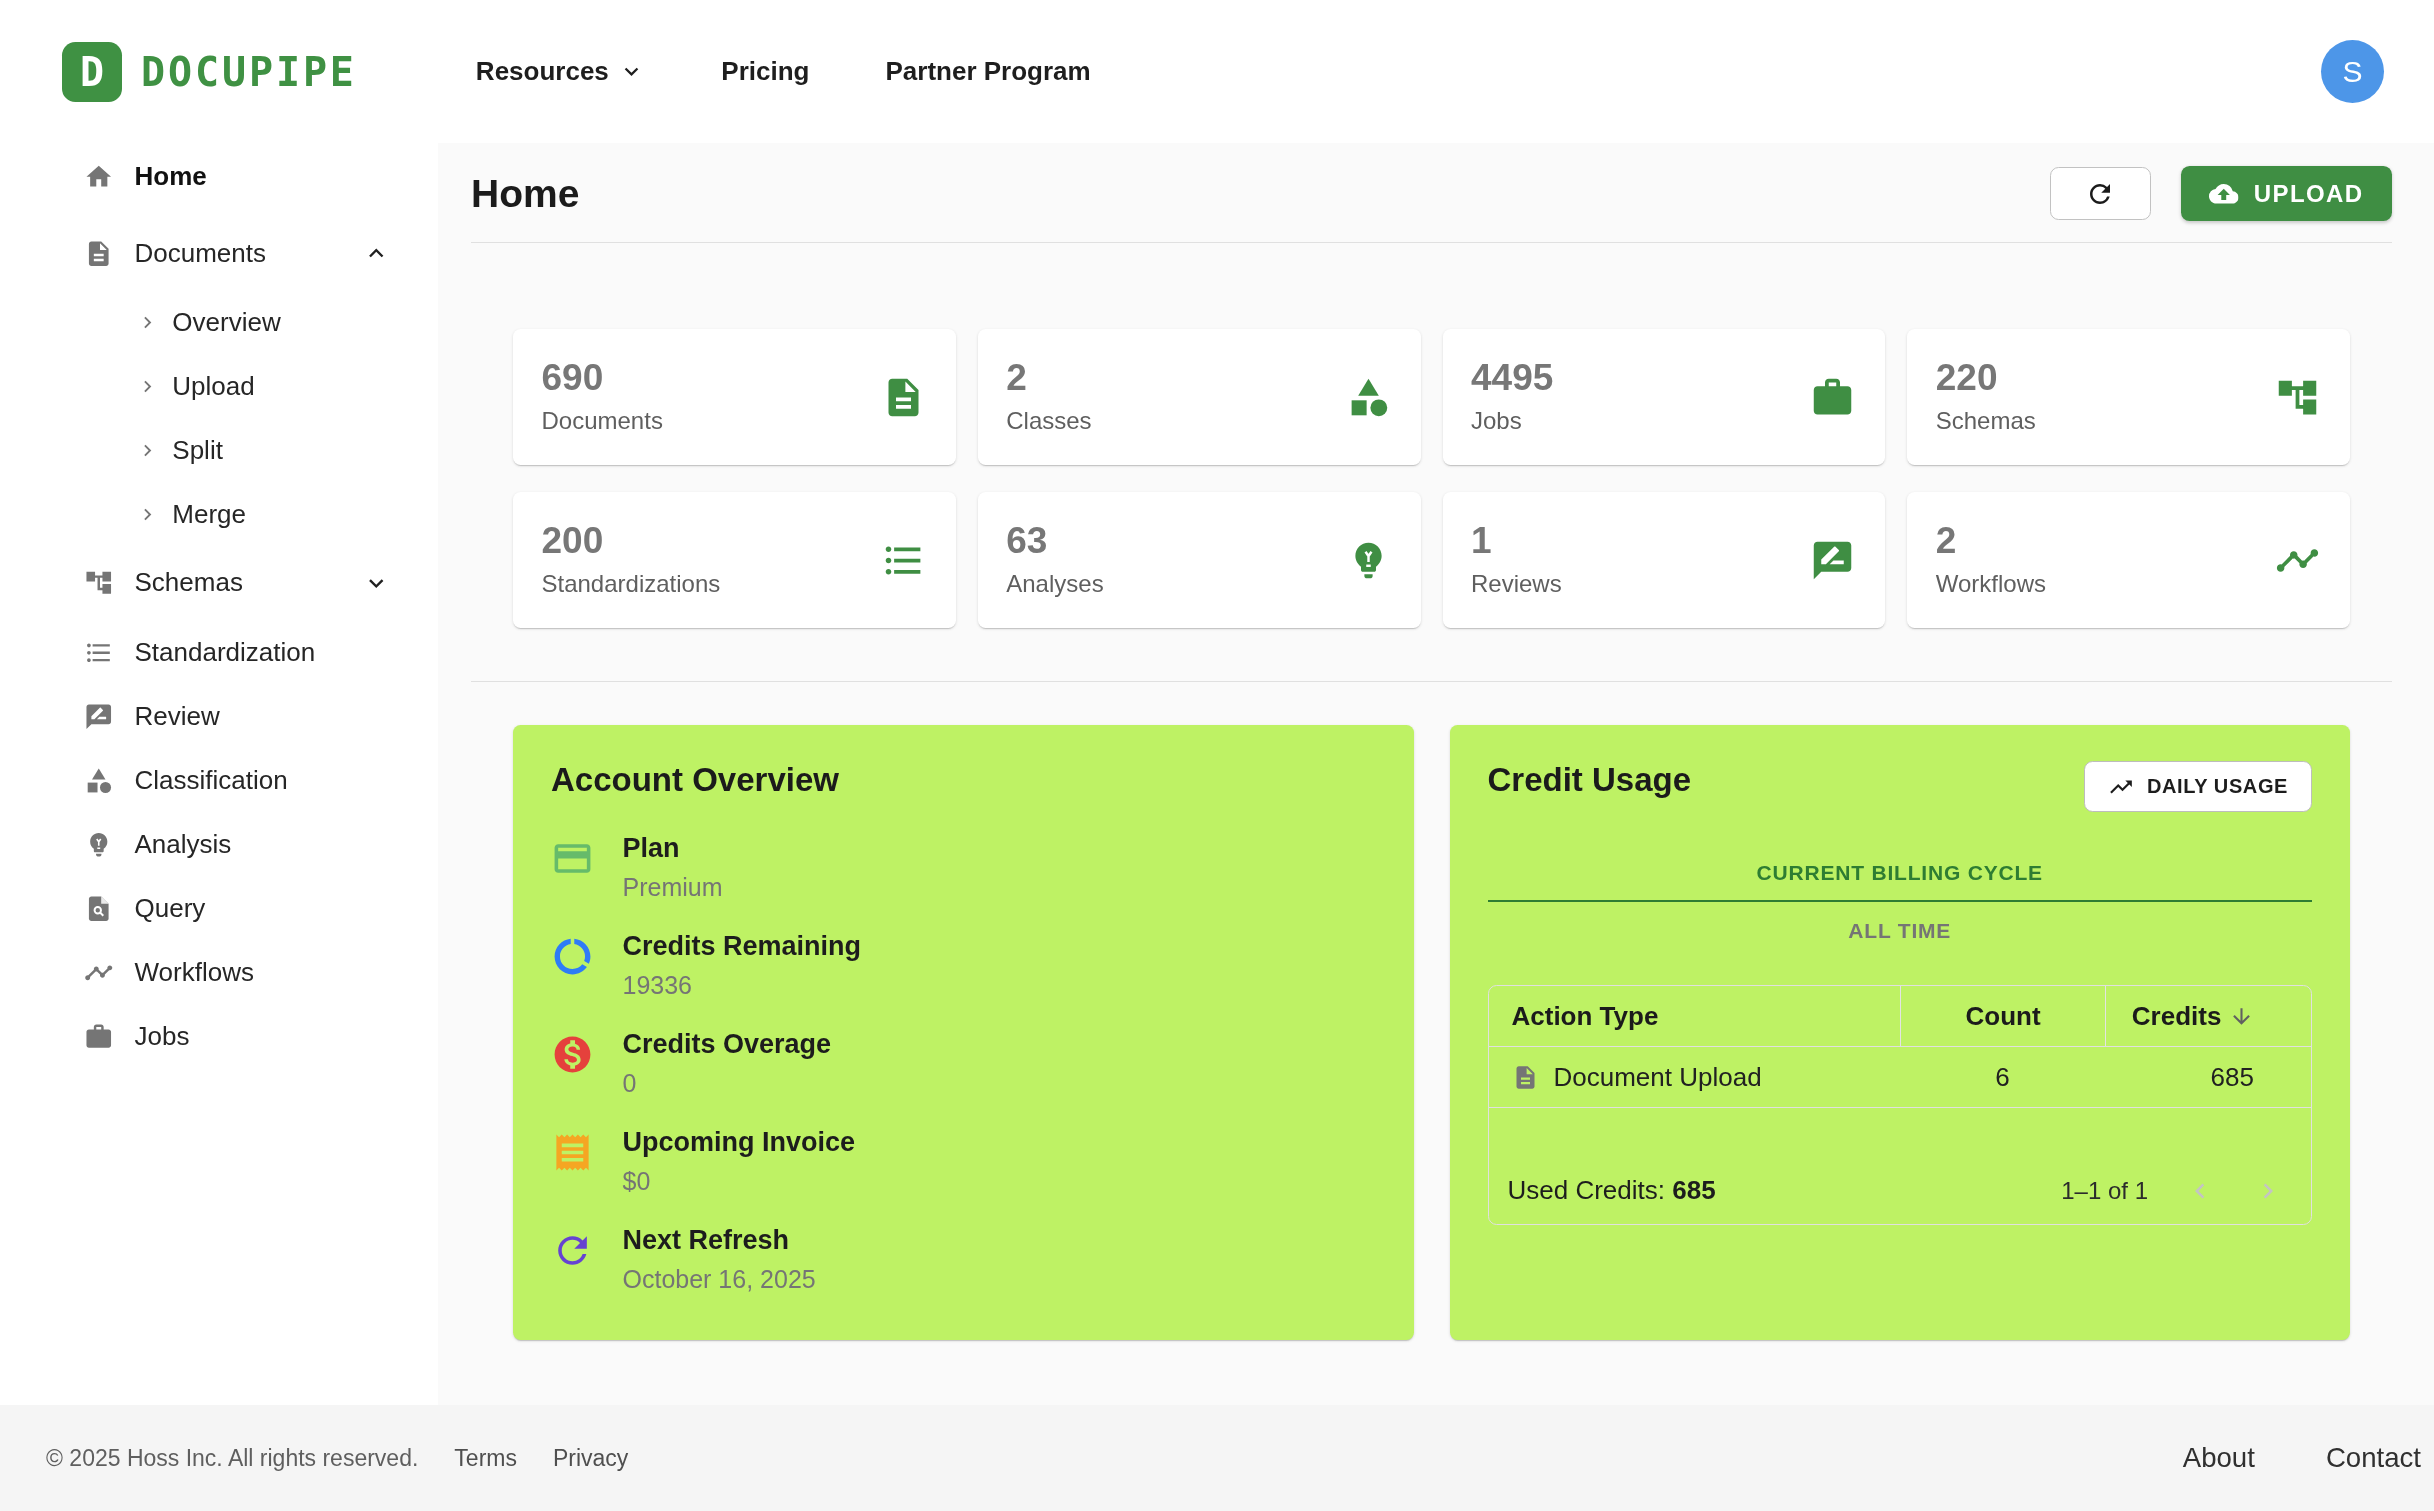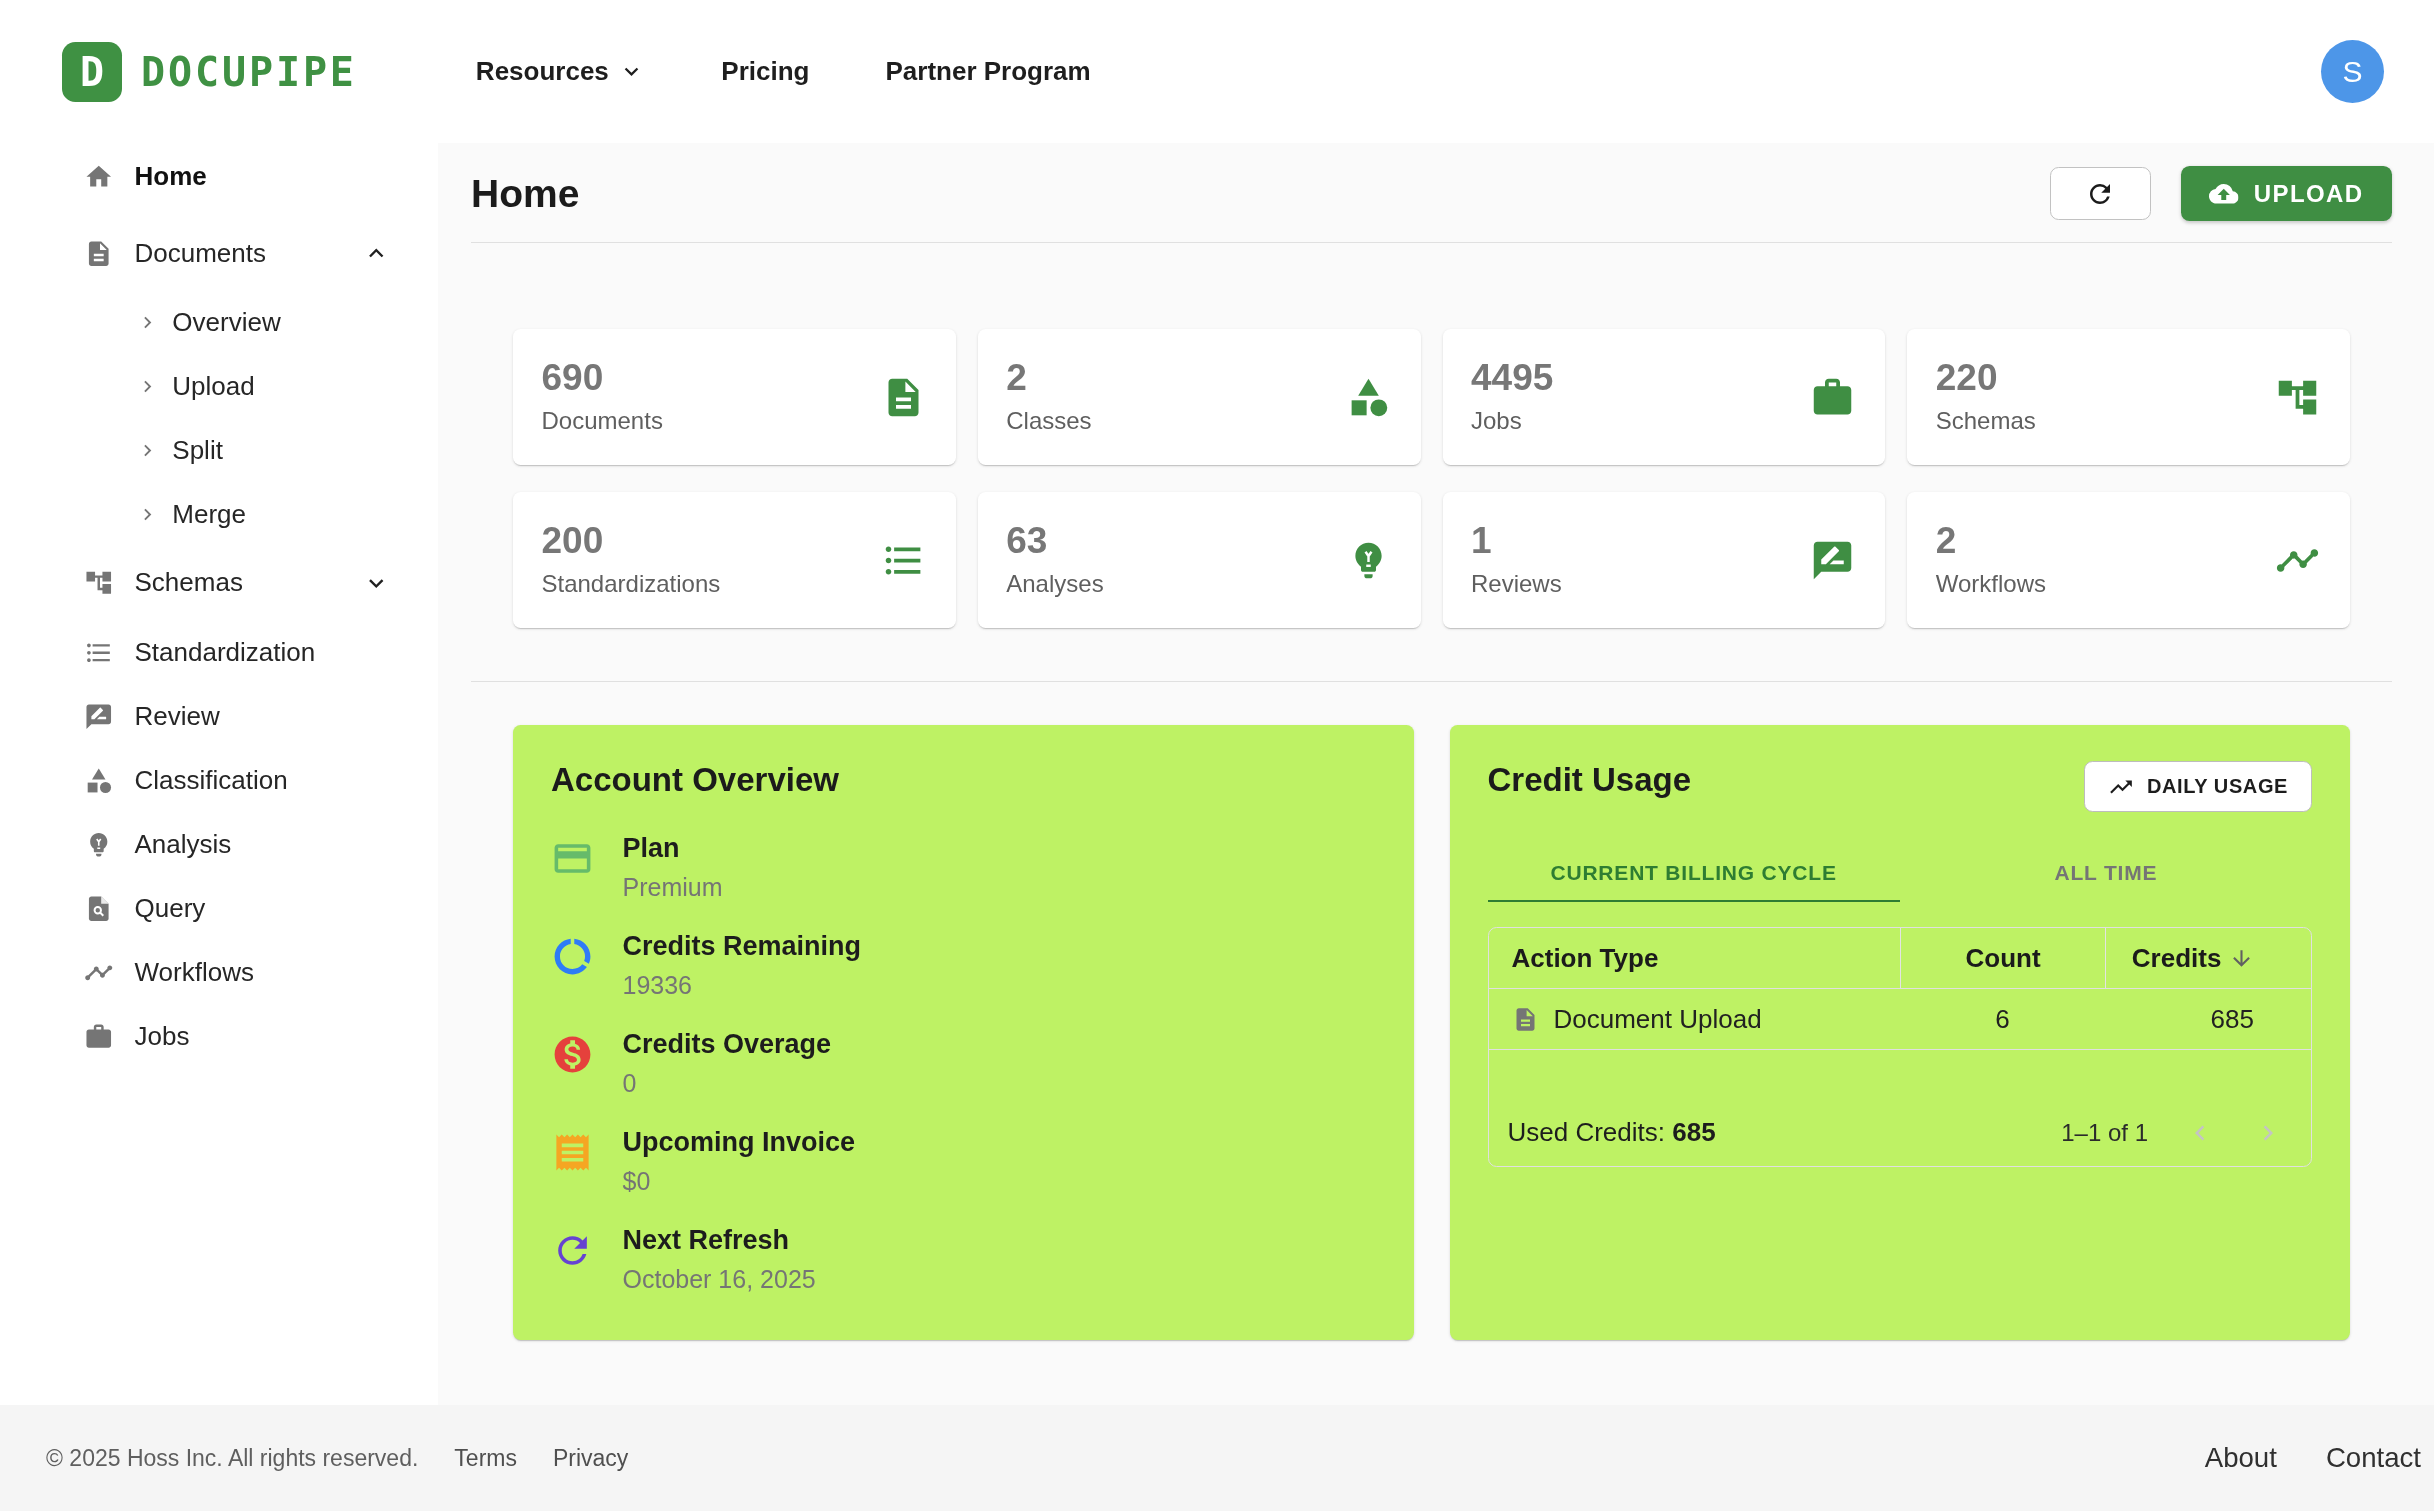--- a/index.html
+++ b/index.html
@@ -70,21 +70,21 @@
   .ao-value { font-size:25px; color:#757575; margin-top:8.6px; }
   .c-plan { color:#66bb6a; } .c-credits { color:#2e7cf6; } .c-overage { color:#e5413c; }
   .c-invoice { color:#f5a623; } .c-refresh { color:#6643d1; }
 
   
   .cu-head { display:flex; align-items:flex-start; justify-content:space-between; }
   .btn-daily { height:51px; background:#fff; border:1px solid #bdbdbd; border-radius:8.6px; padding:0 23px;
                display:flex; align-items:center; gap:13.3px; font-size:20px; font-weight:600; letter-spacing:0.6px; color:#1d1d1d; cursor:pointer;
                font-family:"Liberation Sans",sans-serif; }
   .btn-daily .ic { width:26px; height:26px; color:#1d1d1d; }
-  .tabs { margin-top:32px; display:flex; }
+  .tabs { margin-top:32px; display:flex;flex-direction:column; }
   .tab { flex:1; text-align:center; padding:17px 0 15px; font-size:21px; font-weight:700; letter-spacing:0.8px;
          color:#757575; border-bottom:2.9px solid transparent; cursor:pointer; }
   .tab.active { color:#2e7d32; border-bottom-color:#2e7d32; }
   .cu-table { margin-top:25px; border:1px solid #e0e0e0; border-radius:8.6px; overflow:hidden; }
   .cu-row { display:flex; align-items:stretch; }
   .cu-c1 { flex:0 0 50%; display:flex; align-items:center; padding-left:23px; gap:15px; }
   .cu-c2 { flex:0 0 25%; display:flex; align-items:center; justify-content:center; }
   .cu-c3 { flex:0 0 25%; display:flex; align-items:center; justify-content:flex-end; padding-right:57px; gap:7.6px; }
   .cu-headrow { height:61px; font-size:26px; font-weight:600; color:#1b1b1b; border-bottom:1px solid #e0e0e0; }
   .cu-headrow .cu-c2, .cu-headrow .cu-c3 { border-left:1px solid #e3e3e3; cursor:pointer; }
@@ -100,21 +100,21 @@
   .cu-pg-text { font-size:24px; color:#2b2b2b; }
   .pg-btn { width:32px; height:32px; display:flex; align-items:center; justify-content:center; cursor:pointer; }
   .pg-btn .ic { width:30px; height:30px; color:#c4c4c4; }
 
   
   .footer { height:106px; background:#f5f5f5; display:flex; align-items:center; padding:0 14px 0 46px; flex:0 0 auto; }
   .foot-left { display:flex; align-items:center; gap:36px; }
   .foot-copy { font-size:23px; color:#5f5f5f; }
   .foot-link { font-size:23px; color:#4f4f4f; cursor:pointer; }
   .foot-right { margin-left:auto; display:flex; align-items:center; gap:49px; }
-  .foot-biglink { font-size:27.6px; color:#303030; cursor:pointer; }
+  .foot-biglink { font-size:27.6px; color:#303030; cursor:pointer;margin-left:22px; }
 
   .ic { display:block; }
 </style>
 </head>
 <body>
 
 <svg width="0" height="0" style="position:absolute" aria-hidden="true">
   <defs>
     <symbol id="i-home" viewBox="0 0 24 24">
         <path fill="currentColor" d="M10 20v-6h4v6h5v-8h3L12 3 2 12h3v8z"></path>

